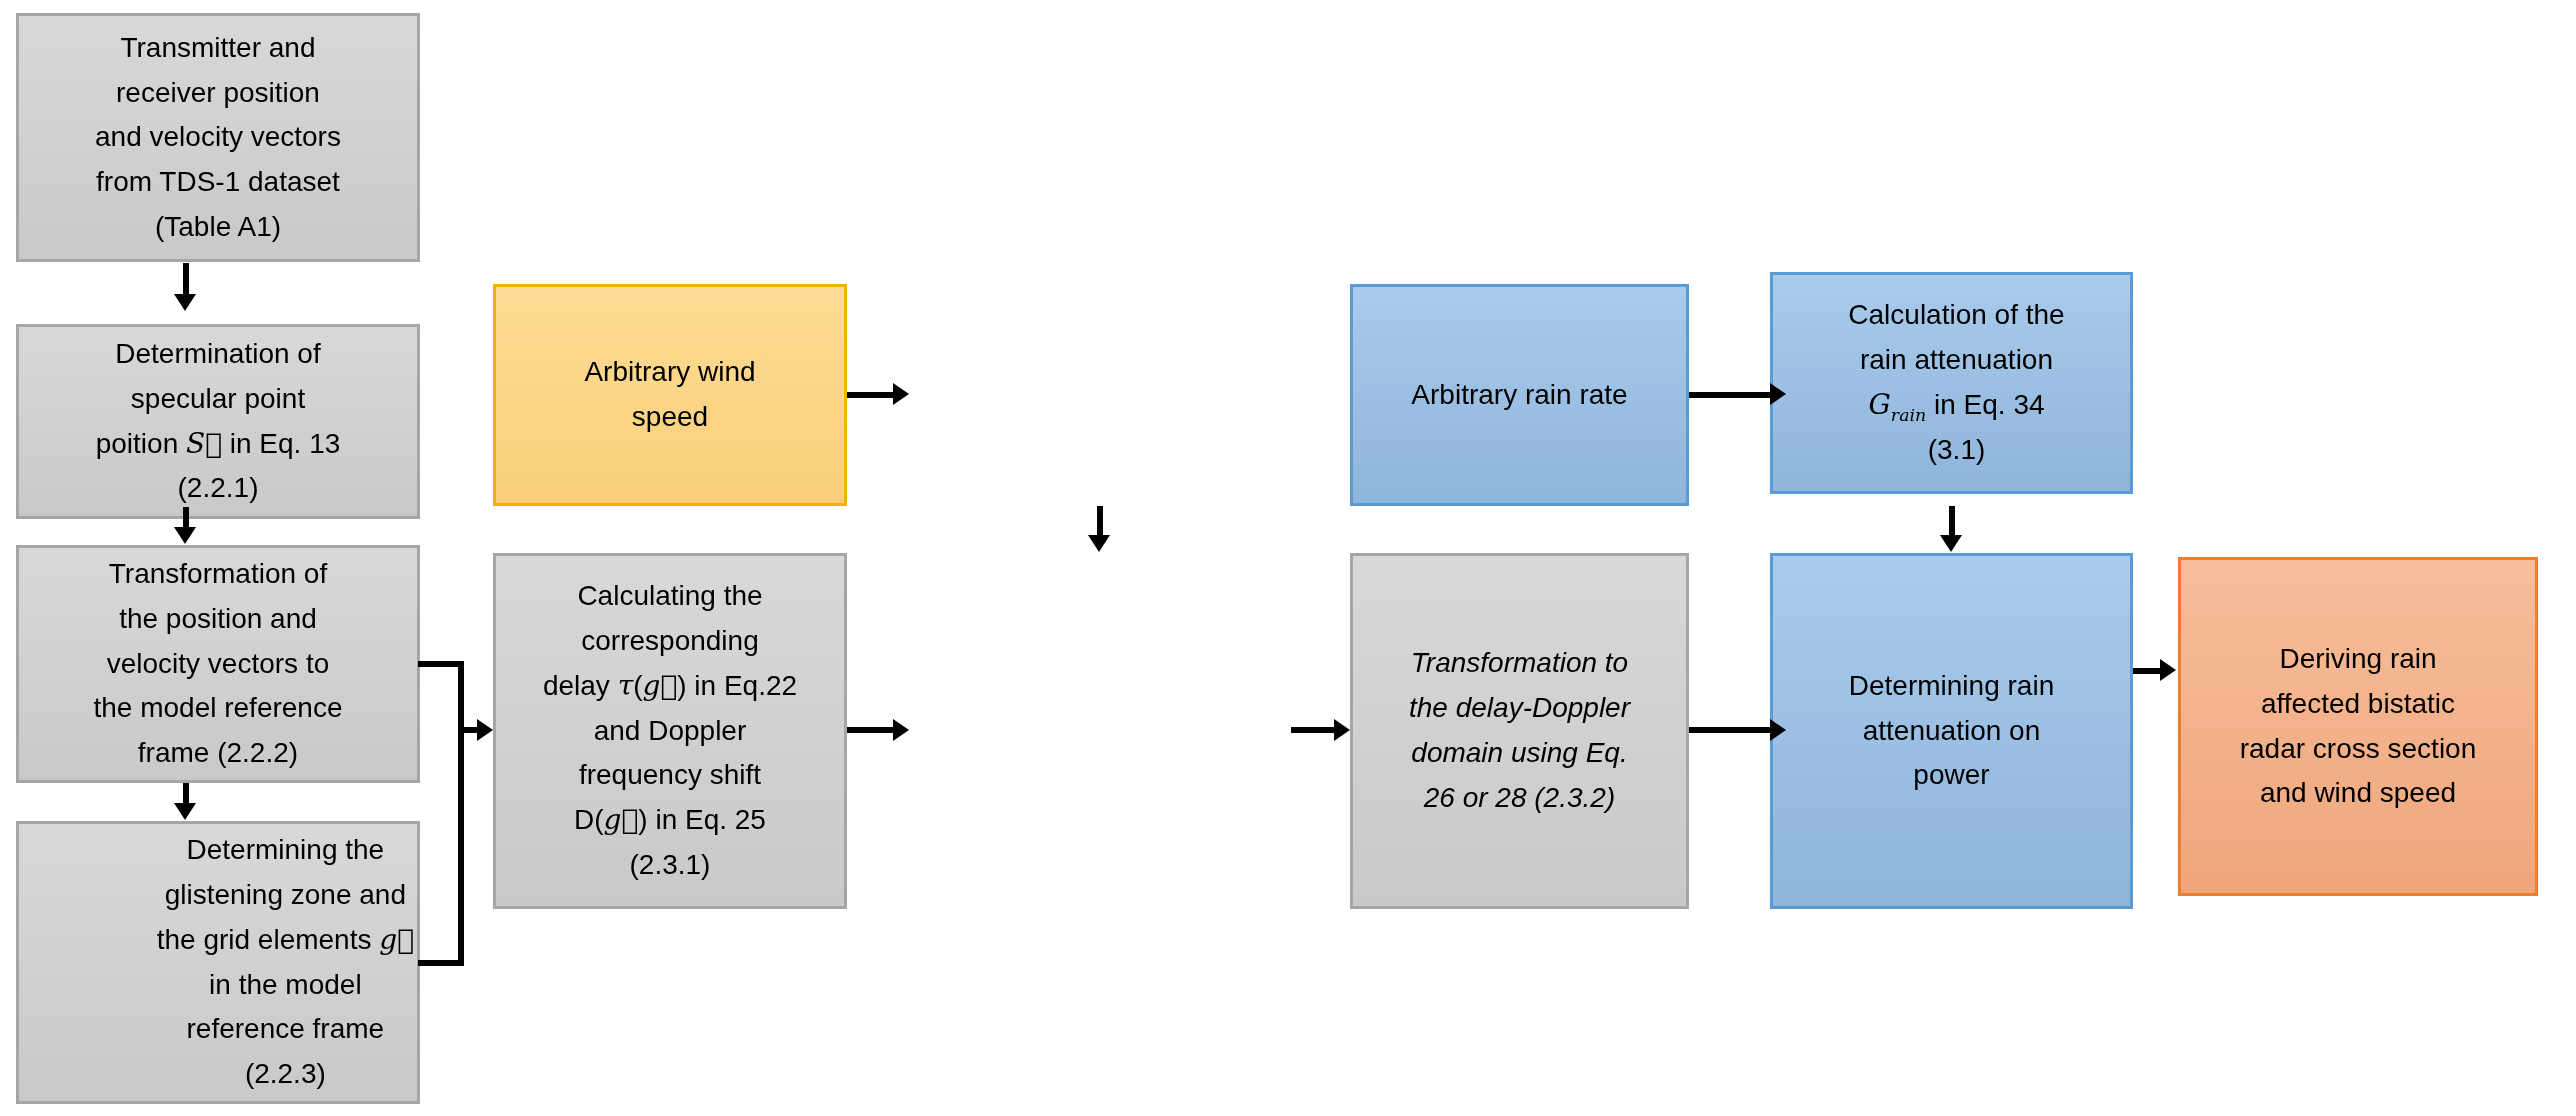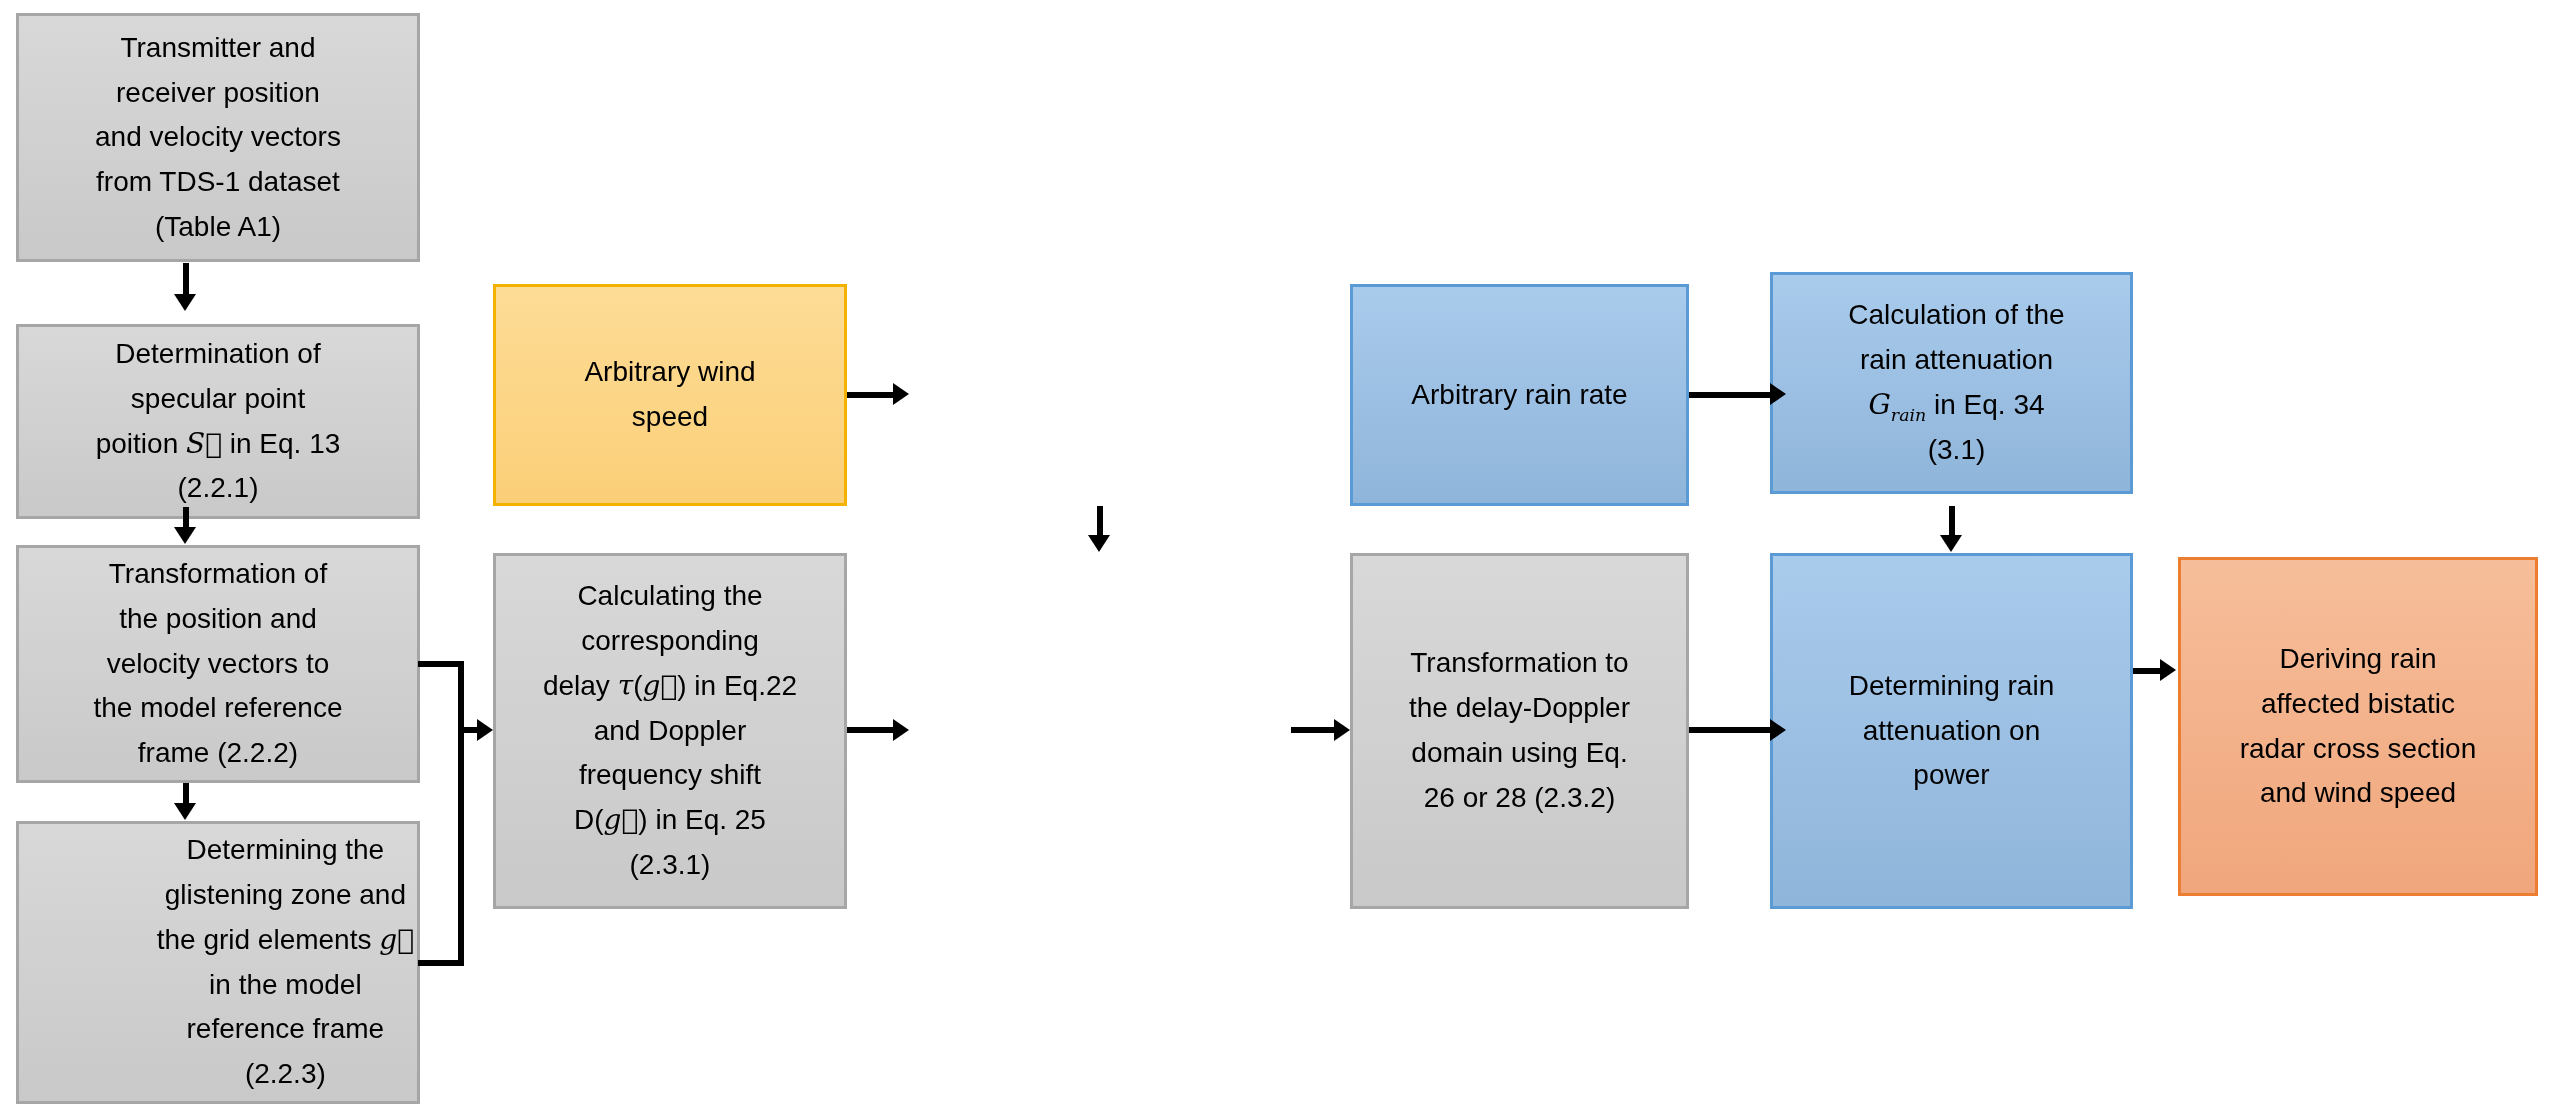--- a/index.html
+++ b/index.html
@@ -50,21 +50,21 @@
   #box-transform{left:16px;top:545px;width:404px;height:238px;}
   #box-glistening{left:16px;top:821px;width:404px;height:283px;justify-content:flex-end;}
   
   #box-wind{left:493px;top:284px;width:354px;height:222px;}
   #box-brcs{left:910px;top:284px;width:381px;height:222px;}
   #box-rainrate{left:1350px;top:284px;width:339px;height:222px;}
   #box-rainatt{left:1770px;top:272px;width:363px;height:222px;padding-left:13px;}
   
   #box-delay{left:493px;top:553px;width:354px;height:356px;}
   #box-sigma{left:910px;top:553px;width:381px;height:356px;}
-  #box-ddm{left:1350px;top:553px;width:339px;height:356px;}
+  #box-ddm{left:1350px;top:553px;width:339px;height:356px;font-style:italic;}
   #box-power{left:1770px;top:553px;width:363px;height:356px;}
   #box-derive{left:2178px;top:557px;width:360px;height:339px;}
 
   
   .hl,.vl{position:absolute;background:var(--arrow);}
   .hl{height:5.9px;}
   .vl{width:5.9px;}
   .head-r{position:absolute;width:0;height:0;
     border-top:11.8px solid transparent;border-bottom:11.8px solid transparent;
     border-left:16px solid var(--arrow);}

